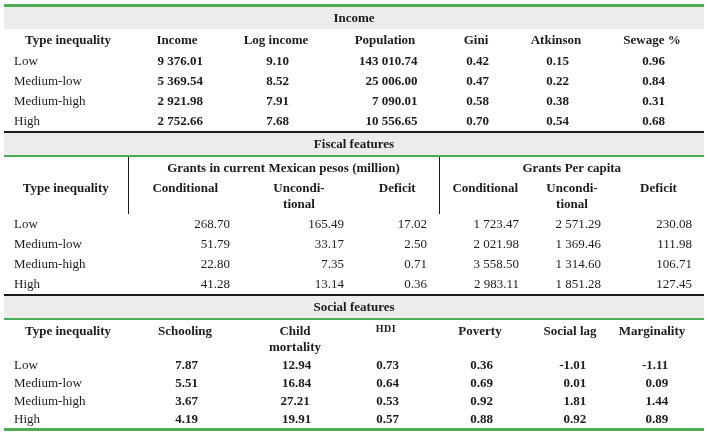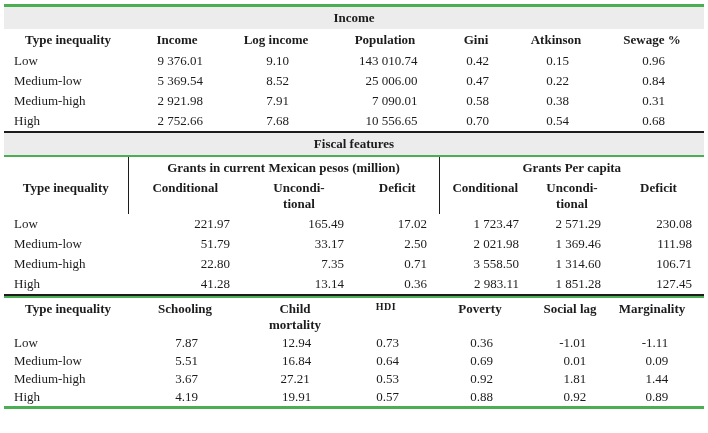--- a/index.html
+++ b/index.html
@@ -37,21 +37,21 @@
   th.gh{font-weight:bold;text-align:center;font-size:13px;padding-top:2px;vertical-align:middle;white-space:normal;}
   .vdiv{border-right:1.6px solid var(--dark);}
   tbody tr{height:20px;}
   #tbl-social tbody tr{height:18px;}
   #tbl-income .head-row{height:22px;}
   #tbl-fiscal .group-row{height:20px;}
   #tbl-fiscal .head-row{height:37px;}
   #tbl-social .head-row{height:35px;}
   td{font-size:13px;vertical-align:middle;}
   td.lbl{text-align:left;padding-left:10px;}
-  td.num.center{text-align:center;}
+  td.num.center{text-align:center;font-weight:bold;}
   td.num.center .numspan{display:inline-block;text-align:right;}
   td.num.right{text-align:right;padding-right:12px;}
 </style>
 </head>
 <body>
 
 <div class="page">
   <div class="rule-g"></div>
 
   <section>
@@ -147,21 +147,21 @@
             <th class="vdiv">Deficit</th>
             <th>Conditional</th>
             <th>Uncondi-
 tional</th>
             <th>Deficit</th>
           </tr>
         </thead>
         <tbody>
           <tr>
             <td class="lbl">Low</td>
-            <td class="num right"><span>221.97</span></td>
+            <td class="num right"><span>268.70</span></td>
             <td class="num right"><span>165.49</span></td>
             <td class="num right"><span>17.02</span></td>
             <td class="num right"><span>1 723.47</span></td>
             <td class="num right"><span>2 571.29</span></td>
             <td class="num right"><span>230.08</span></td>
           </tr>
           <tr>
             <td class="lbl">Medium-low</td>
             <td class="num right"><span>51.79</span></td>
             <td class="num right"><span>33.17</span></td>
@@ -188,20 +188,21 @@
             <td class="num right"><span>1 851.28</span></td>
             <td class="num right"><span>127.45</span></td>
           </tr>
         </tbody>
       </table>
   </section>
 
   <div class="rule-d"></div>
 
   <section>
+    <div class="band">Social features</div>
     <div class="rule-g thin"></div>
     <table class="tbl" id="tbl-social">
         <colgroup>
           <col style="width: 128px;">
           <col style="width: 106px;">
           <col style="width: 114px;">
           <col style="width: 68px;">
           <col style="width: 120px;">
           <col style="width: 60px;">
           <col style="width: 104px;">

